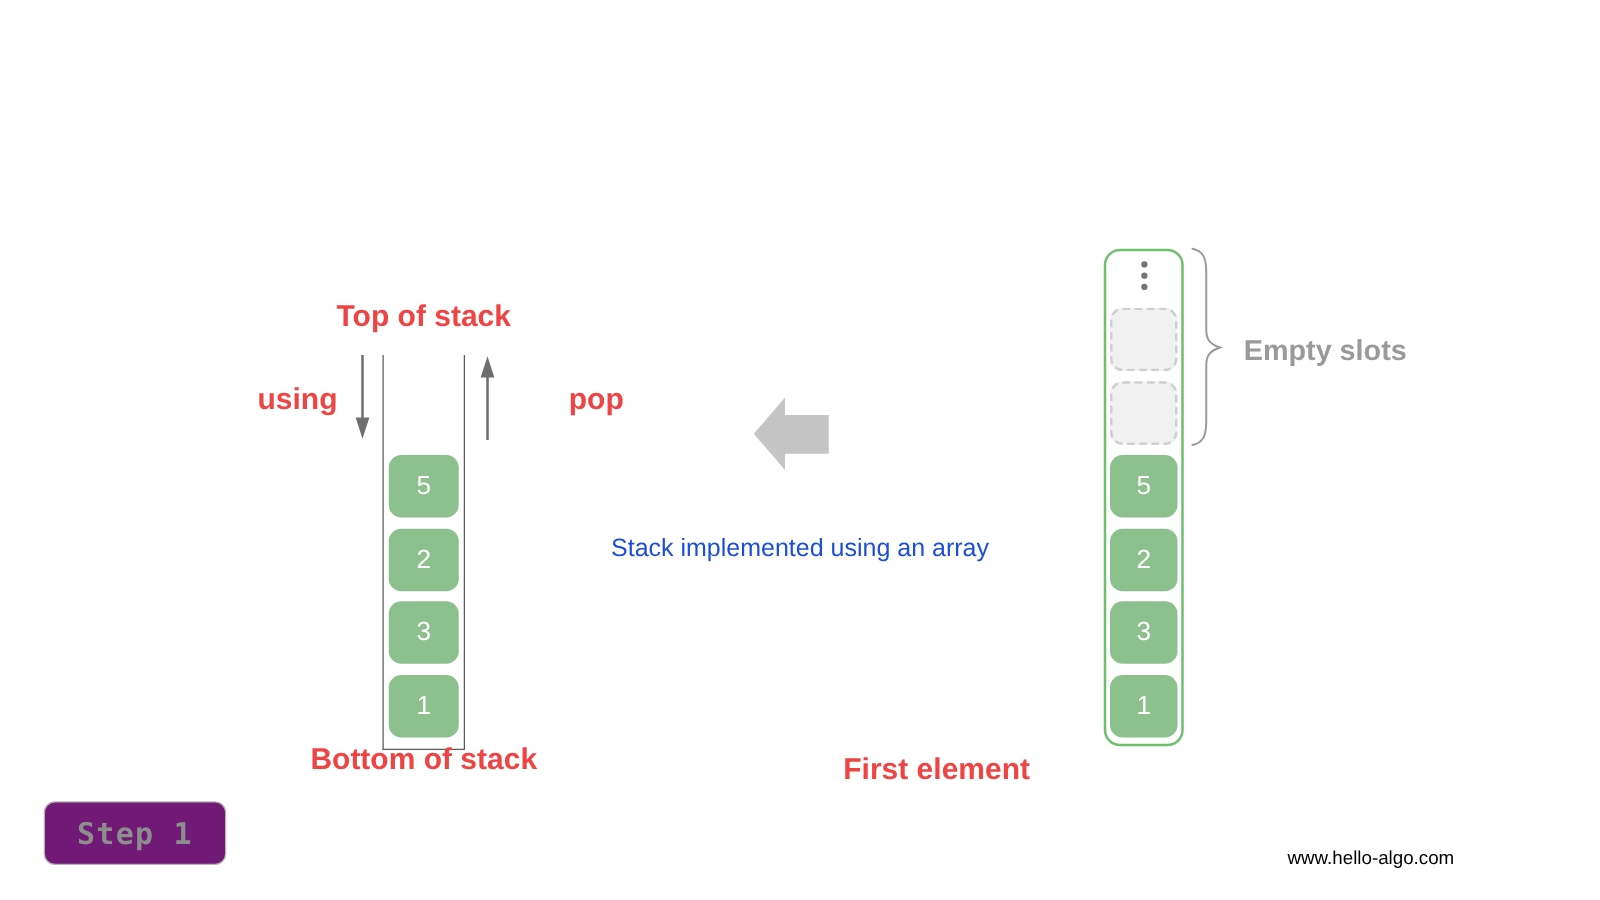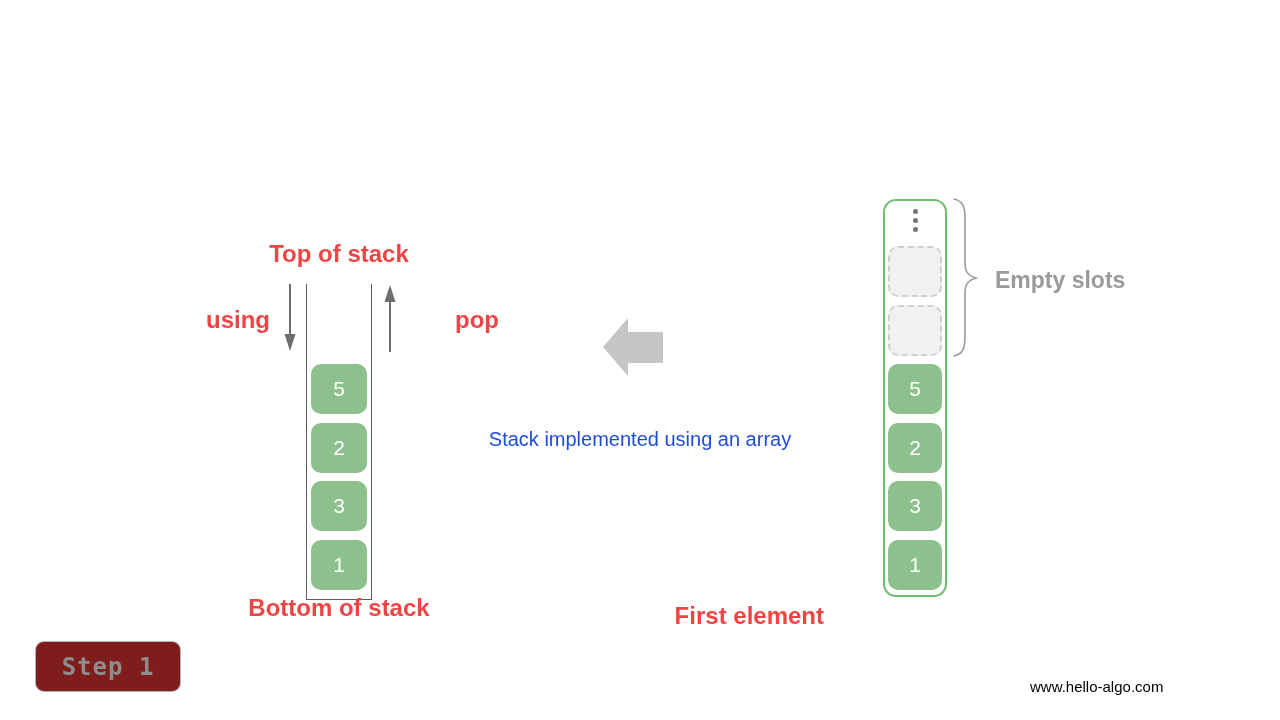--- a/index.html
+++ b/index.html
@@ -42,21 +42,21 @@
     background:#f1f1f1; border:2px dashed #cfcfcf; border-radius:10px;
   }
 
   
   .dots { left:913px; top:209px; display:flex; flex-direction:column; gap:4px; }
   .dot  { width:5px; height:5px; border-radius:50%; background:#757575; }
 
   
   .badge {
     left:35px; top:641px; width:146px; height:51px; box-sizing:border-box;
-    background:#7f1d1d; border:1.5px solid #b5b5b5; border-radius:9px;
+    background:#701a75; border:1.5px solid #b5b5b5; border-radius:9px;
     display:flex; align-items:center; justify-content:center;
     font-family:"DejaVu Sans Mono", monospace; font-weight:bold;
     font-size:24px; color:#8d8d8d; letter-spacing:1px;
   }
 
   .watermark {
     left:1030px; top:678px; width:240px; 
     font-family:Liberation Sans, sans-serif; font-size:15px; color:#000000;
   }
 </style>

